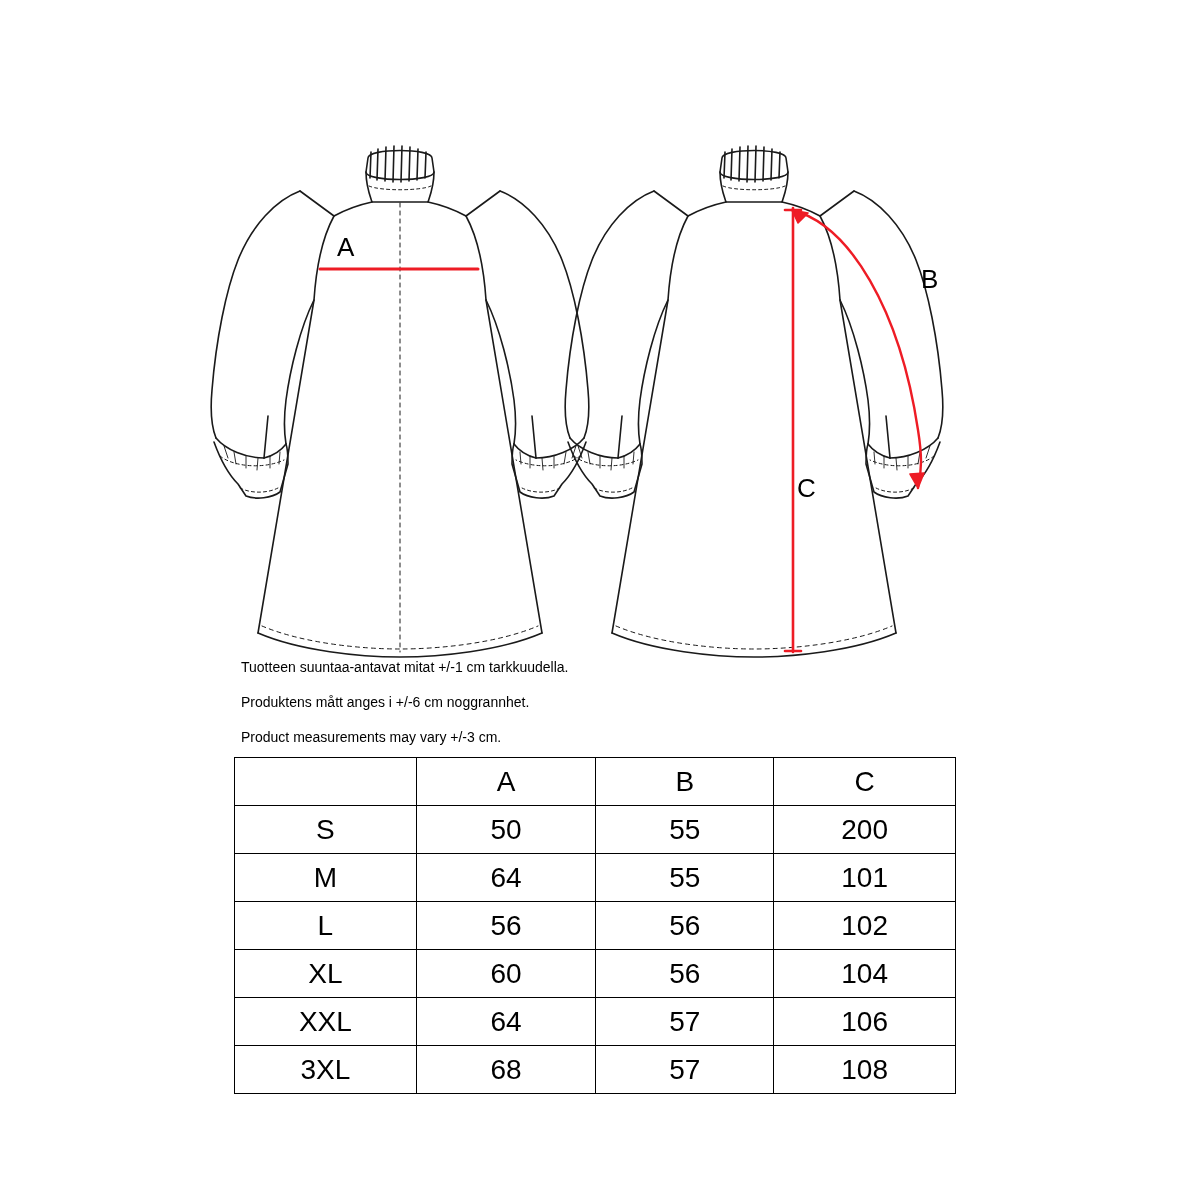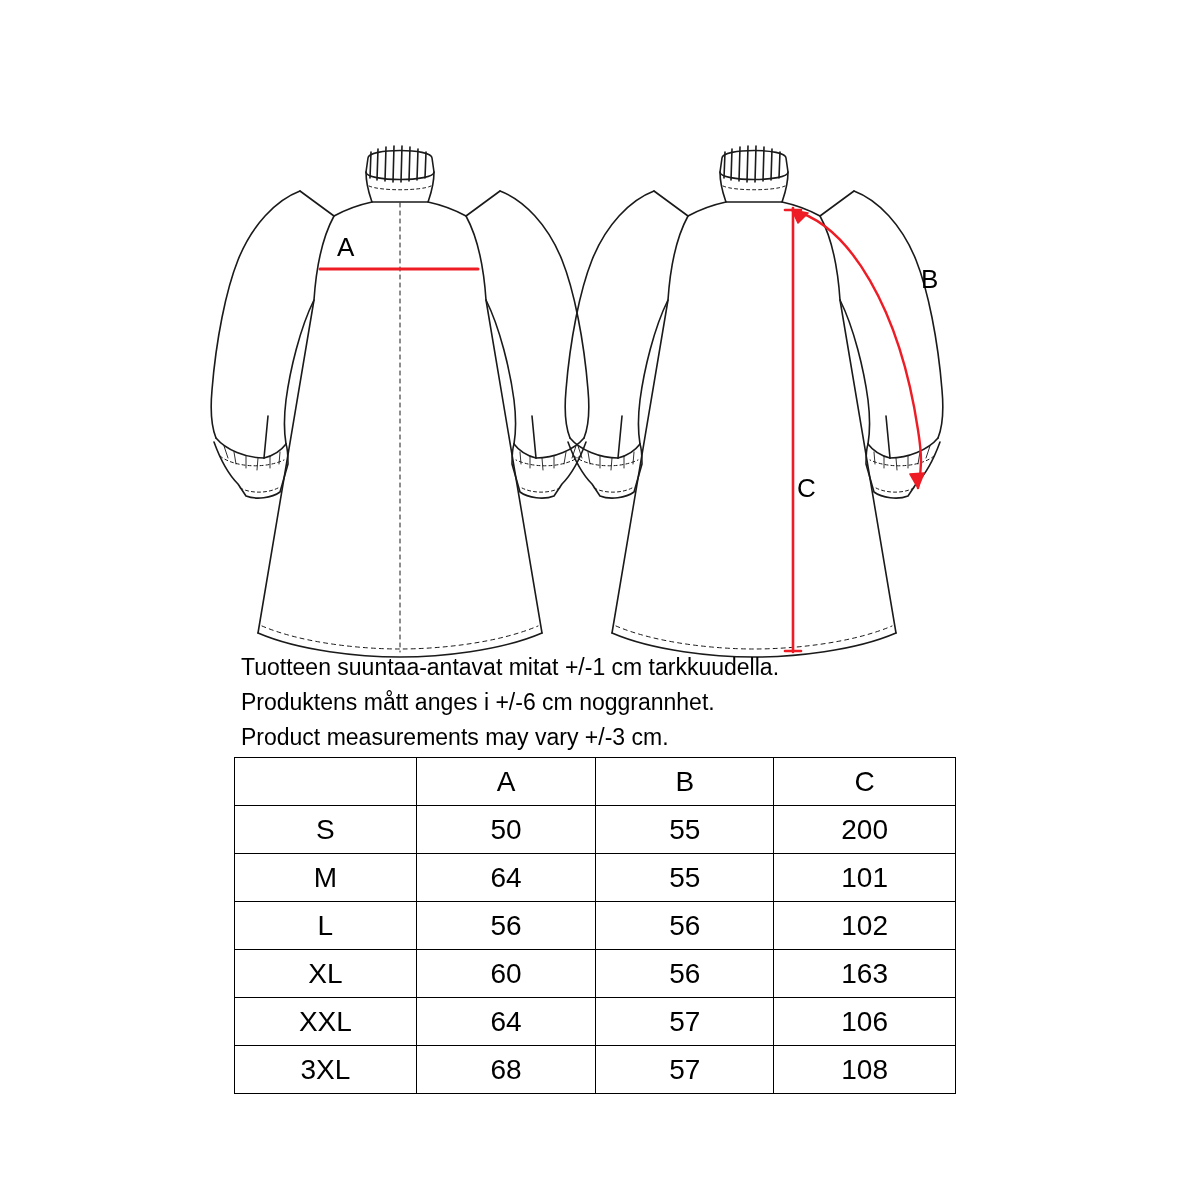--- a/index.html
+++ b/index.html
@@ -35,21 +35,21 @@
     fill: #000;
   }
   .notes {
     position: absolute;
     top: 652px;
     left: 241px;
     width: 720px;
   }
   .notes p {
     margin: 0 0 4px 0;
-    font-size: 23px;
+    font-size: 14px;
     line-height: 31px;
     white-space: nowrap;
   }
   .size-table {
     position: absolute;
     top: 757px;
     left: 234px;
     border-collapse: collapse;
     width: 722px;
   }
@@ -213,21 +213,21 @@
       <tr>
         <td>L</td>
         <td>56</td>
         <td>56</td>
         <td>102</td>
       </tr>
       <tr>
         <td>XL</td>
         <td>60</td>
         <td>56</td>
-        <td>163</td>
+        <td>104</td>
       </tr>
       <tr>
         <td>XXL</td>
         <td>64</td>
         <td>57</td>
         <td>106</td>
       </tr>
       <tr>
         <td>3XL</td>
         <td>68</td>

